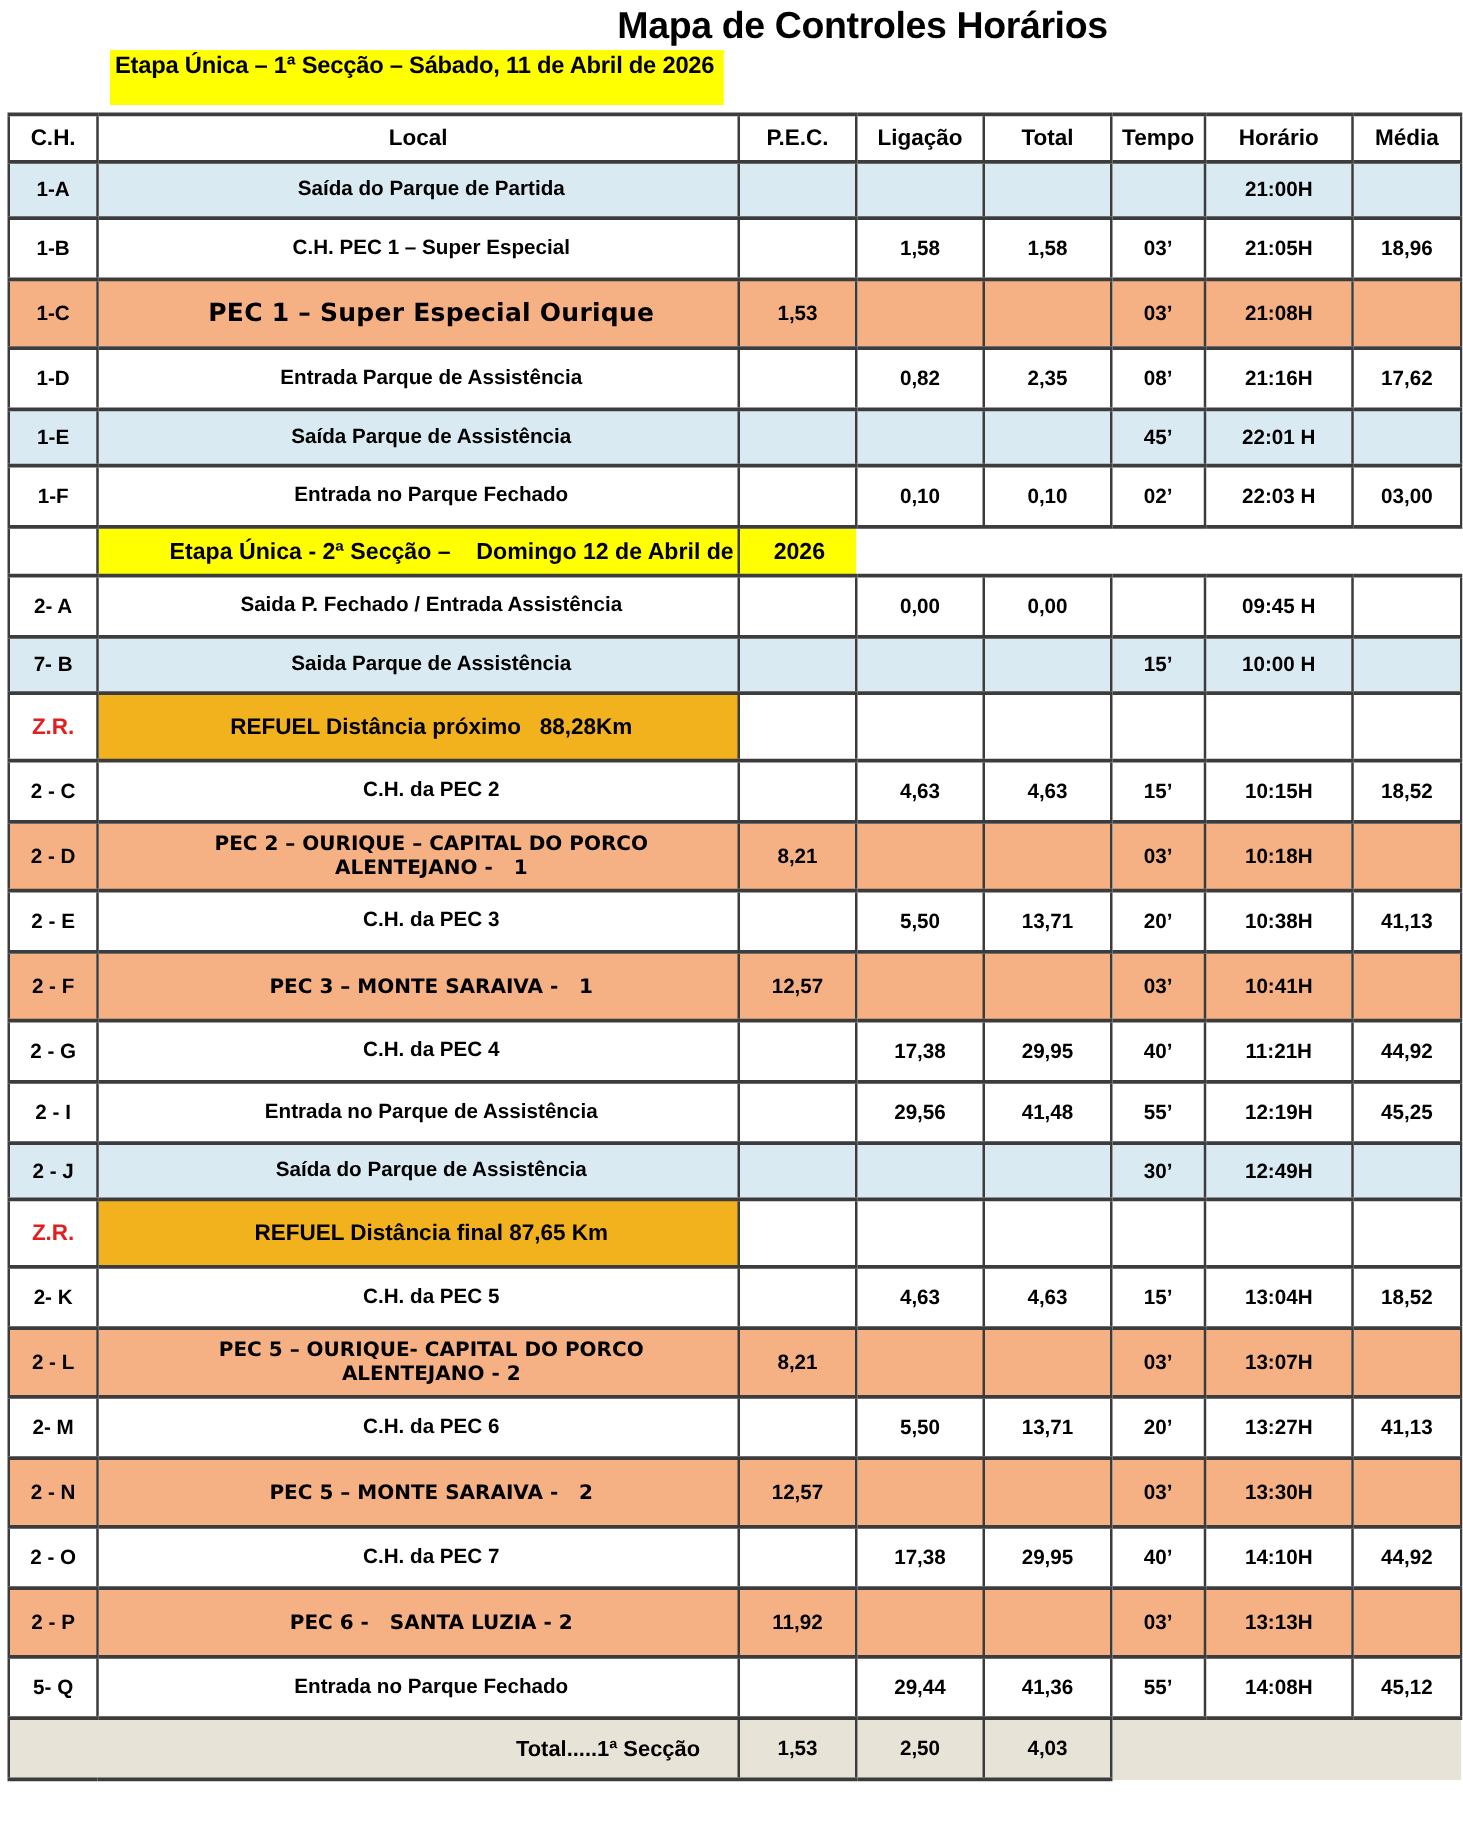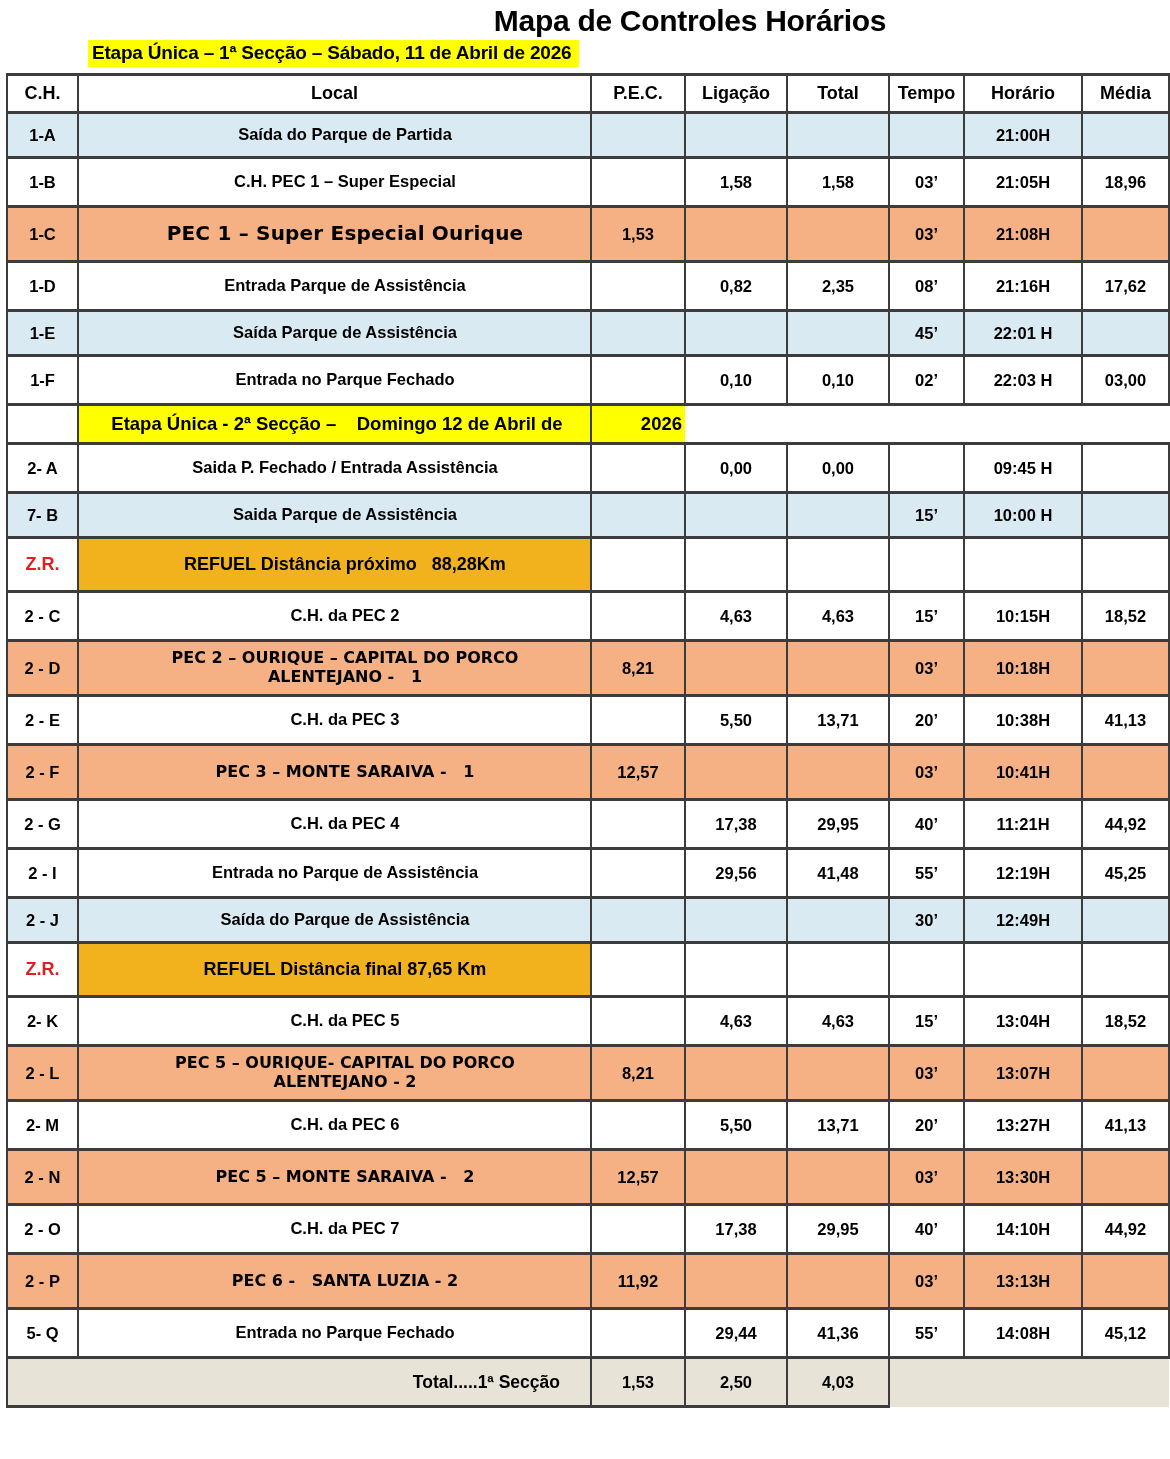--- a/index.html
+++ b/index.html
@@ -9,21 +9,21 @@
     -webkit-font-smoothing:antialiased;
   }
   .title{
     font-size:30px;font-weight:bold;text-align:center;
     margin:4px 0 2px;position:relative;left:105px;
     letter-spacing:-0.3px;
   }
   .subtitle-row{margin:0 0 6px 88px;}
   .subtitle{
     display:inline-block;background:var(--yellow-highlight,#FFFF00);
-    font-size:19px;font-weight:bold;padding:2px 8px 3px 4px;letter-spacing:-0.2px;
+    font-size:19px;font-weight:bold;padding:2px 8px 20px 4px;letter-spacing:-0.2px;
   }
   table{
     border-collapse:collapse;table-layout:fixed;
     width:1162px;margin-left:6px;
   }
   th,td{
     border:2px solid var(--border,#3C3C3C);
     border-top-width:3px;border-bottom-width:3px;
     vertical-align:middle;text-align:center;
     font-weight:bold;padding:1px 3px;overflow:hidden;
@@ -37,25 +37,25 @@
   tr.t-pec td, tr.t-pec-large td{background:var(--orange-pec,#F5B183);height:50px;}
   tr.t-pec .cell-local, tr.t-pec-large .cell-local{
     font-family:"DejaVu Sans",sans-serif;font-size:16px;
   }
   tr.t-pec-large .cell-local{font-size:20px;letter-spacing:.2px;}
   tr.t-zr td{background:#fff;height:49px;}
   tr.t-zr .cell-ch{color:var(--red-zr,#E02020);font-size:18px;}
   tr.t-zr .cell-local{background:var(--amber-refuel,#F2B21E);font-size:18px;}
   tr.t-section td{height:34px;}
   tr.t-section .cell-local{
+    background:var(--yellow-highlight,#FFFF00);text-align:right;
+    padding-left:8px;font-size:18.5px;border-right:none;
+  }
+  tr.t-section .cell-pec{
     background:var(--yellow-highlight,#FFFF00);text-align:center;
-    padding-left:8px;font-size:18.5px;border-right:none;
-  }
-  tr.t-section .cell-pec{
-    background:var(--yellow-highlight,#FFFF00);text-align:right;
     padding-left:5px;font-size:18.5px;border-right:none;
   }
   tr.t-total td{background:var(--grey-totals,#E7E3D6);height:44px;}
   .cell-totlabel{text-align:right;padding-right:30px;font-size:17.5px;}
   td.blank{border:none;background:#fff;}
   td.void{border:none;background:#fff;}
 </style>
 </head>
 <body>
 

